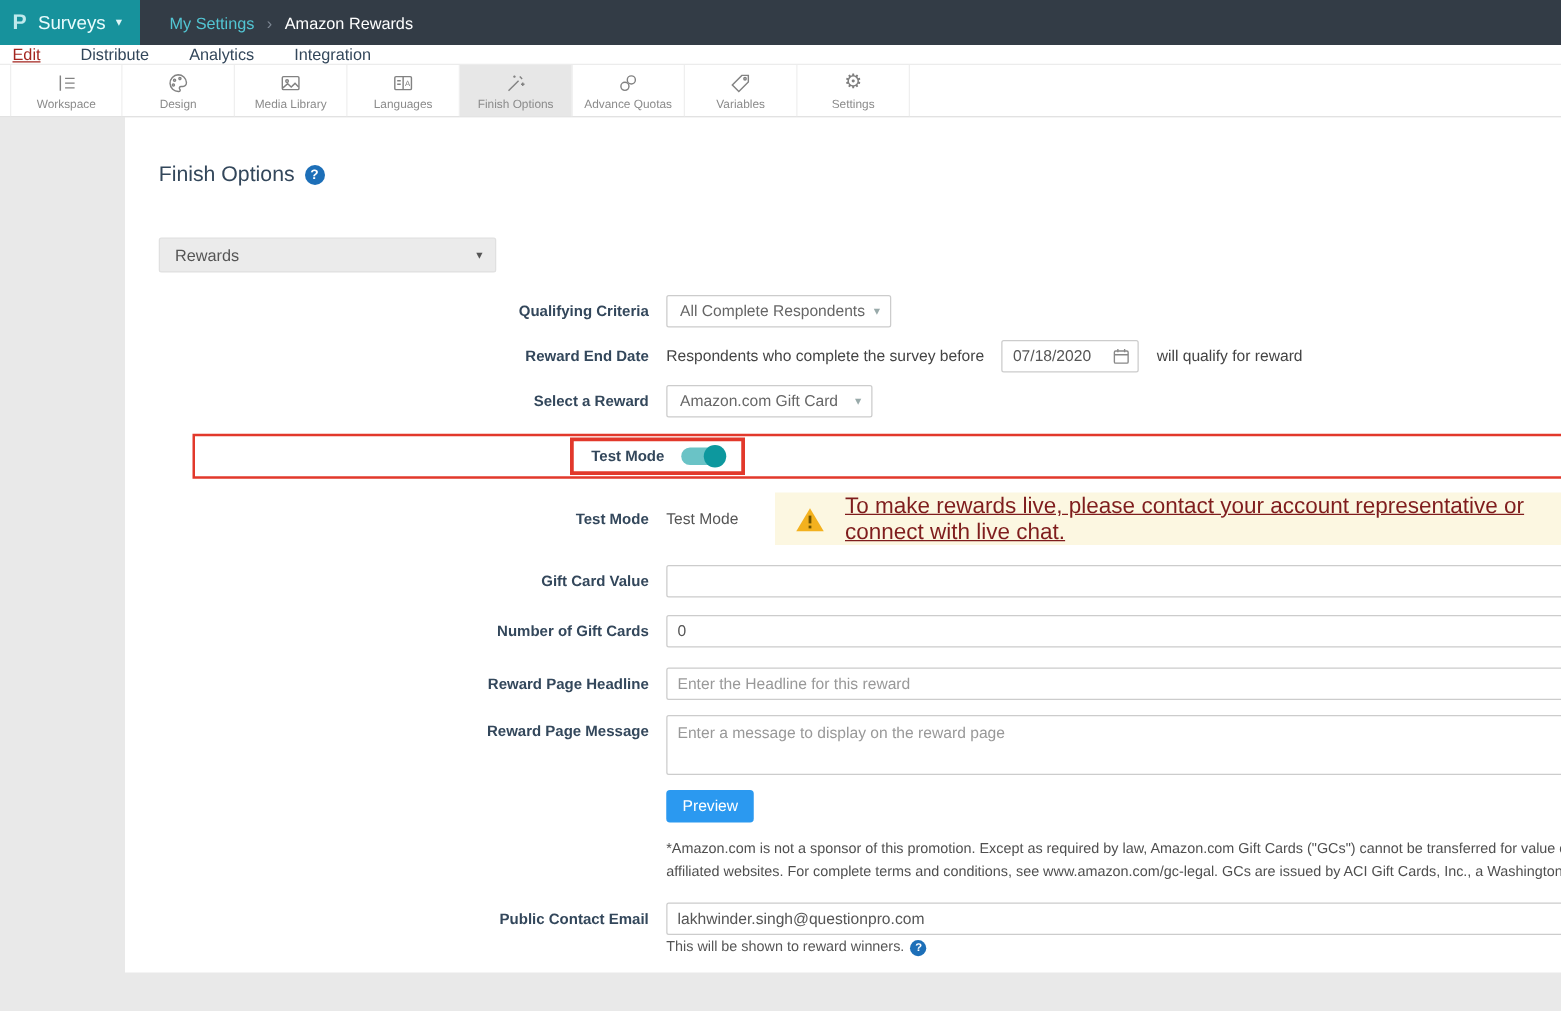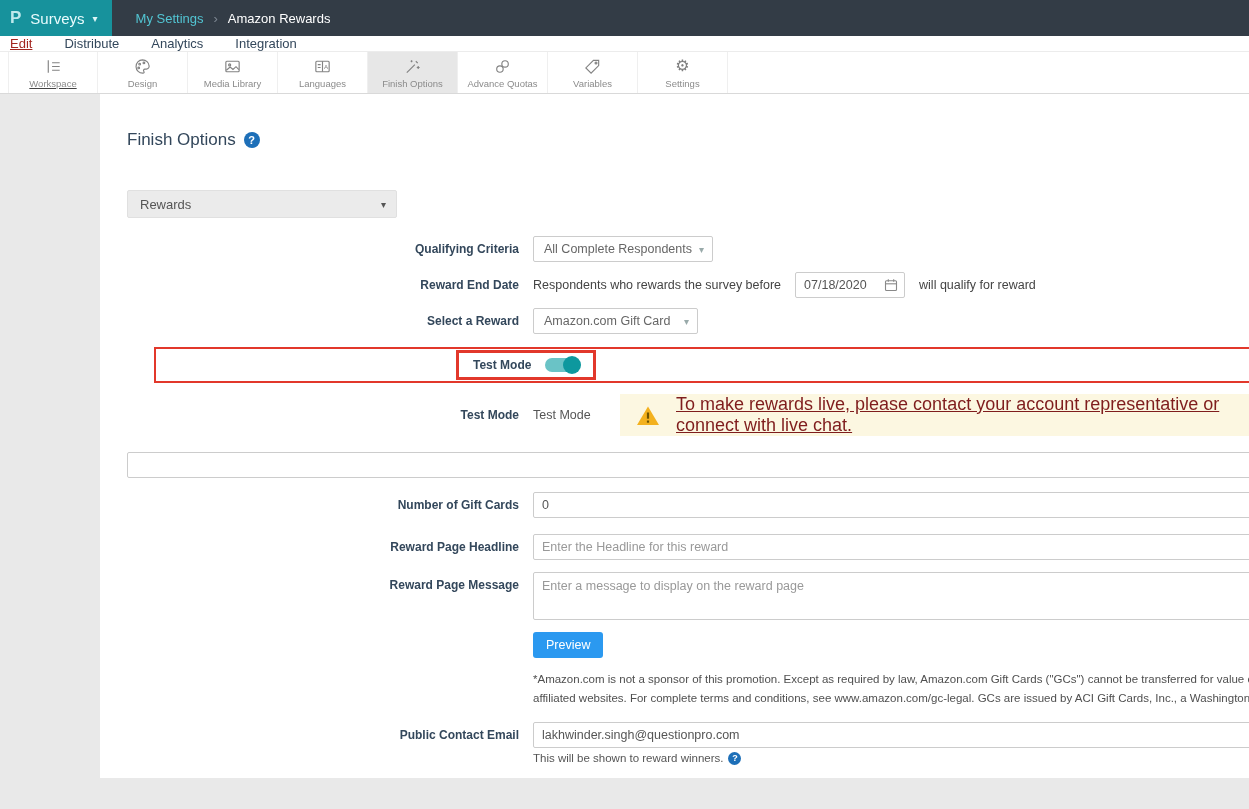--- a/index.html
+++ b/index.html
@@ -18,21 +18,21 @@
   .crumb-current { color:#ffffff; }
 
   
   .nav-tabs { background:#fff; display:flex; align-items:center; height:16px; padding-left:10px; border-bottom:1px solid #ececec; }
   .nav-tab { font-size:13px; color:#33475b; margin-right:32px; cursor:pointer; }
   .nav-tab.active { color:#a3251f; text-decoration:underline; }
 
   
   .toolbar { background:#fff; display:flex; height:42px; border-bottom:1px solid #d9d9d9; padding-left:8px; }
   .tb-item { width:90px; display:flex; flex-direction:column; align-items:center; justify-content:center; gap:2px; cursor:pointer; border-right:1px solid #efefef; }
-  .tb-item:first-child { border-left:1px solid #efefef;text-decoration:underline; }
+  .tb-item:first-child { border-left:1px solid #efefef; }
   .tb-item.active { background:#e7e7e7; }
   .tb-icon { height:19px; display:flex; align-items:center; justify-content:center; color:#7f7f7f; font-size:16px; line-height:1; }
   .tb-icon svg { stroke:#828282; fill:none; stroke-width:1.2; }
   .tb-label { font-size:9.5px; color:#8b8b8b; white-space:nowrap; }
 
   
   .page-bg { height:699px; background:#e9e9e9; }
   .content { margin-left:100px; width:1149px; height:684px; background:#fff; padding:0 0 0 27px; position:relative; }
 
   .page-title-row { display:flex; align-items:center; padding-top:36px; }
@@ -205,21 +205,21 @@
         <span class="form-label">Qualifying Criteria</span>
         <div class="select-box w180">
           <span>All Complete Respondents</span>
           <span class="caret">▾</span>
         </div>
       </div>
 
       
       <div class="form-row">
         <span class="form-label">Reward End Date</span>
-        <span class="inline-text">Respondents who rewards the survey before</span>
+        <span class="inline-text">Respondents who complete the survey before</span>
         <div class="date-input">
           <span>07/18/2020</span>
           <span style="display:flex;">
             <svg width="14" height="14" viewBox="0 0 14 14" fill="none" stroke="#888" stroke-width="1.1">
                 <rect x="1.5" y="2.8" width="11" height="9.7" rx="1"></rect>
                 <path d="M1.5 5.8h11"></path>
                 <path d="M4.3 1.2v2.6M9.7 1.2v2.6"></path>
               </svg>
           </span>
         </div>
@@ -257,20 +257,21 @@
                 <rect x="10.9" y="7.5" width="2.2" height="6.2" fill="#6e5300"></rect>
                 <rect x="10.9" y="15.5" width="2.2" height="2.2" fill="#6e5300"></rect>
               </svg>
           </span>
           <span class="warning-text">To make rewards live, please contact your account representative or connect with live chat.</span>
         </div>
       </div>
 
       
       <div class="form-row" style="margin-bottom:14px;">
+        <span class="form-label">Gift Card Value</span>
         <input class="text-input stretch" value="" style="">
       </div>
 
       
       <div class="form-row" style="margin-bottom:16px;">
         <span class="form-label">Number of Gift Cards</span>
         <input class="text-input stretch" value="0" style="">
       </div>
 
       

